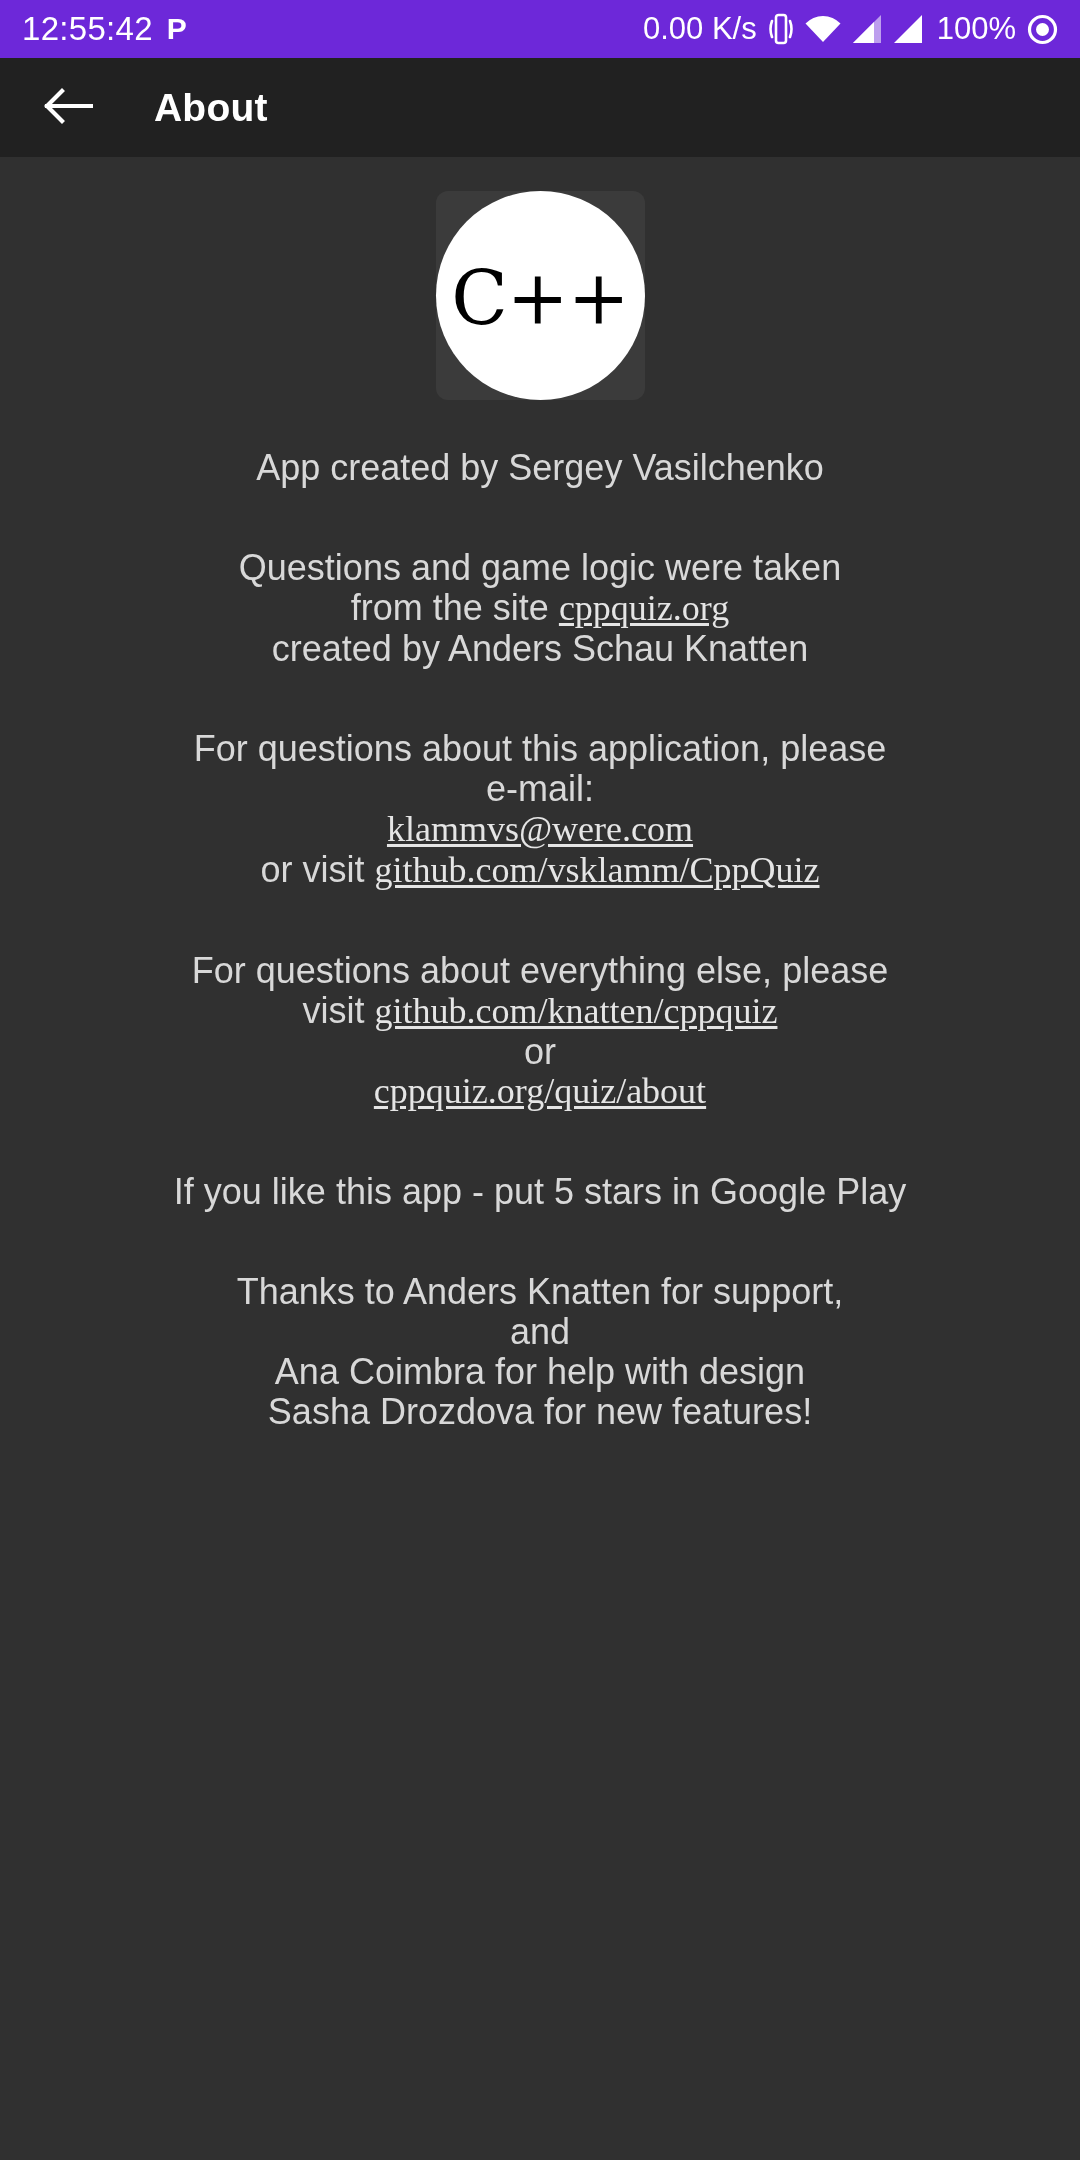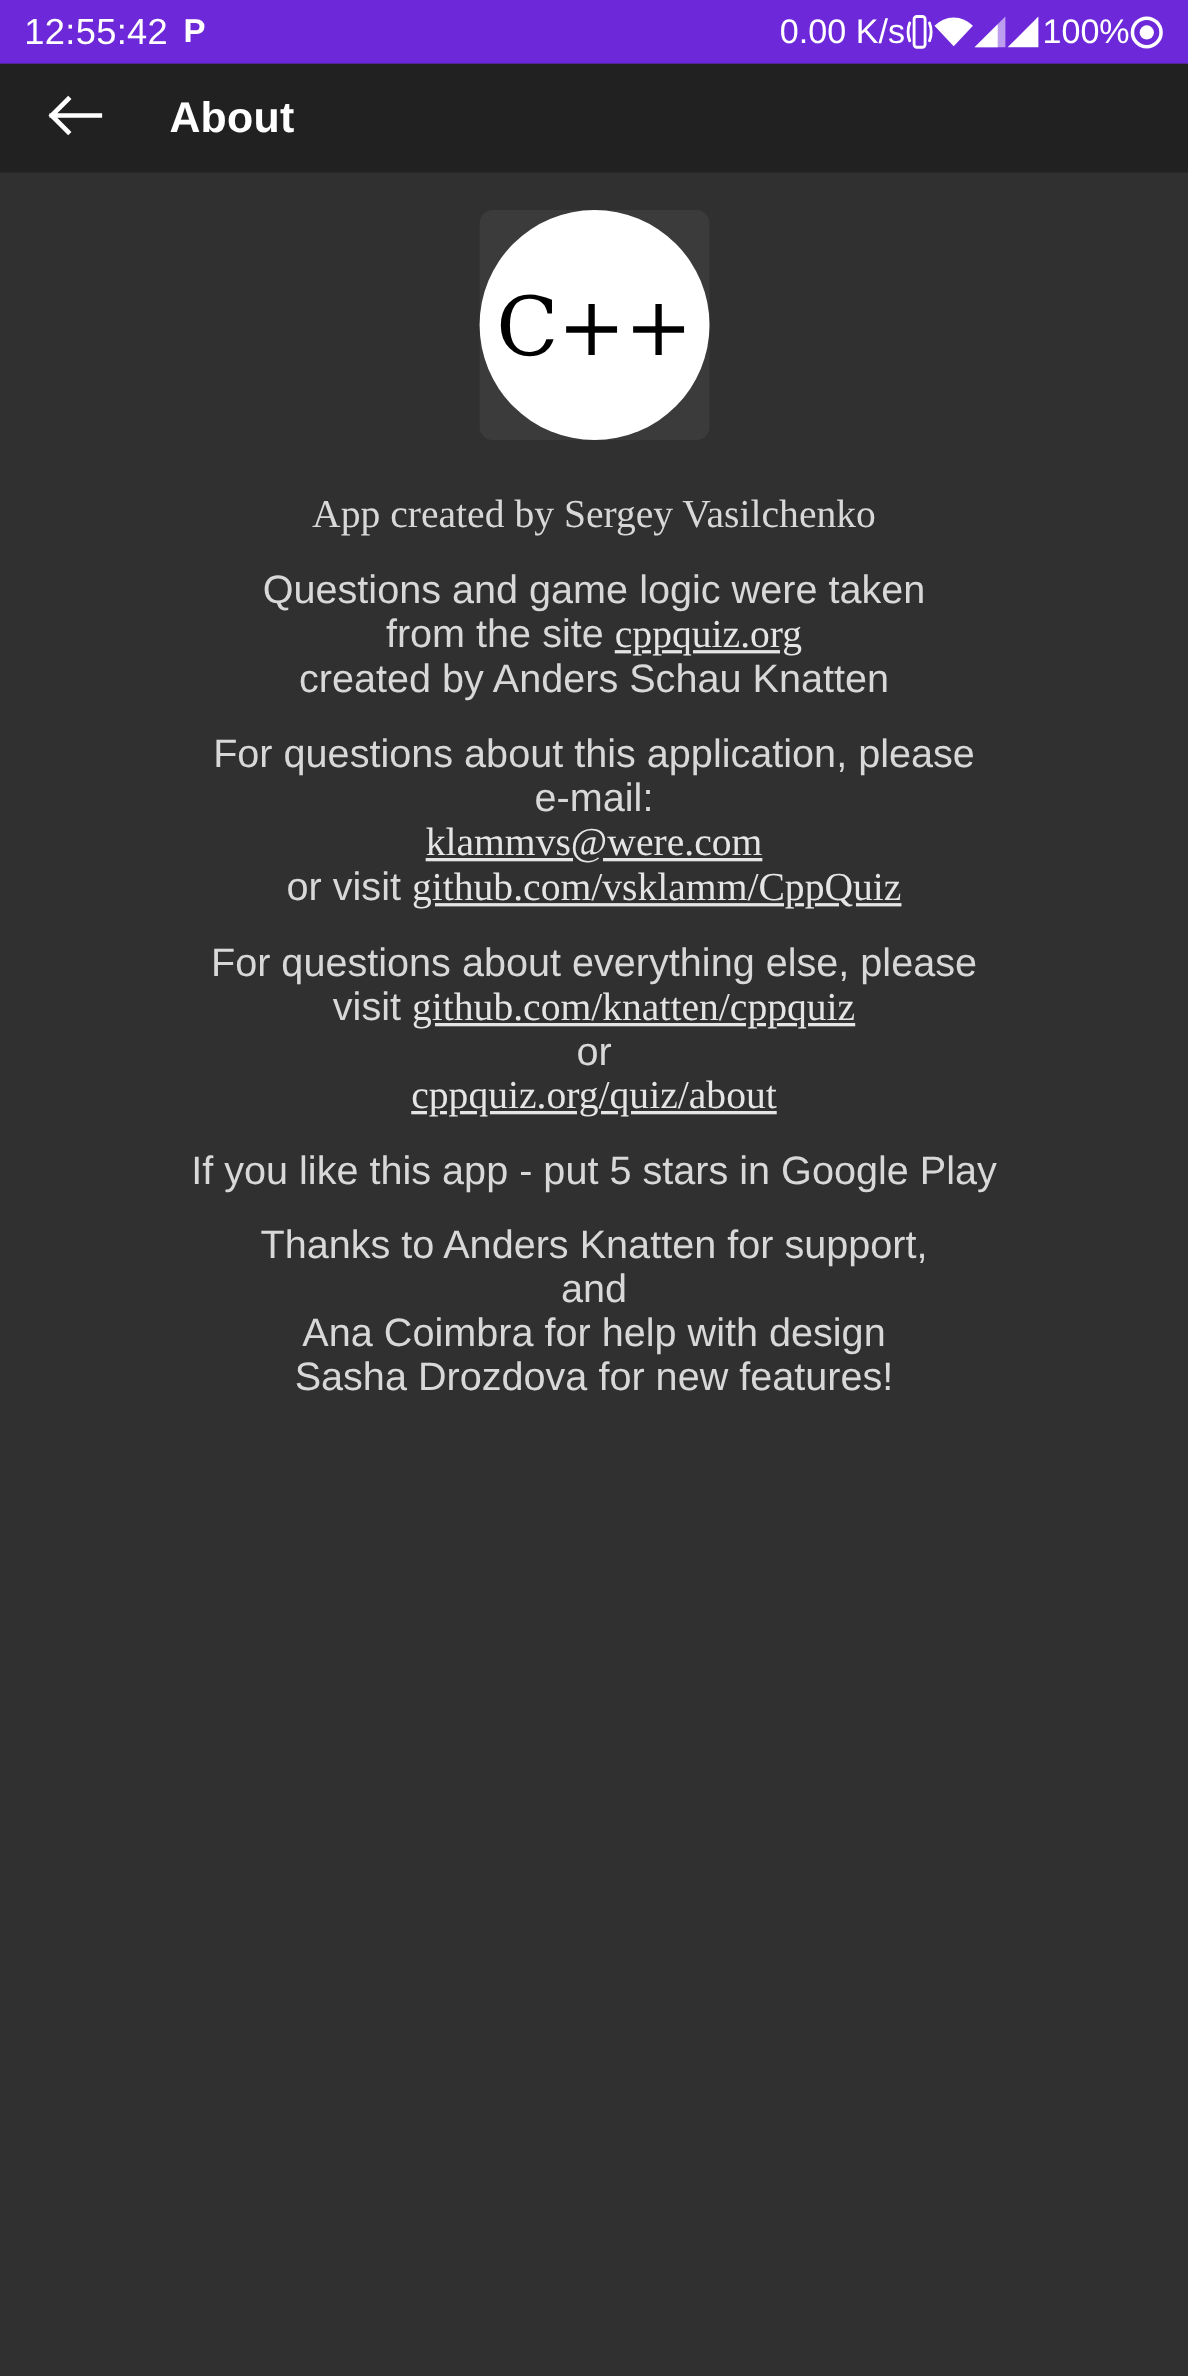--- a/index.html
+++ b/index.html
@@ -14,21 +14,21 @@
   .statusbar{
     height:58px; width:100%;
     background:#6d28d9;
     display:flex; align-items:center;
     padding:0 22px;
     color:#fff;
   }
   .sb-left{ display:flex; align-items:center; gap:14px; }
   .sb-clock{ font-size:33px; letter-spacing:0.3px; font-weight:400; }
   .sb-pglyph{ font-size:30px; font-weight:700; line-height:1; }
-  .sb-right{ margin-left:auto; display:flex; align-items:center; }
+  .sb-right{ margin-left:auto; display:flex; align-items:center; gap:11px; }
   .sb-speed{ font-size:31px; }
   .sb-batt{ font-size:31px; margin-left:3px; }
   .ic{ display:inline-flex; align-items:center; justify-content:center; }
 
   
   .appbar{
     height:99px; width:100%;
     background:#212121;
     display:flex; align-items:center;
     padding-left:38px;
@@ -80,22 +80,22 @@
   }
 
   .text-block{
     width:100%;
     text-align:center;
     color:#d8d8d8;
     font-size:36px;
     line-height:1.11;
     padding:0 26px;
   }
-  .para{ margin-top:28px; }
-  .para:first-child{ margin-top:0;font-family:Liberation Serif, serif; }
+  .para{ margin-top:60px; }
+  .para:first-child{ margin-top:0; }
   .para .ln{ display:block; }
   .lnk{
     color:#e5e5e5;
     text-decoration:underline;
     text-underline-offset:3px;
     cursor:pointer;
     font-family:Liberation Serif, serif;
   }
   #first-para{ margin-top:48px; }
 </style>

